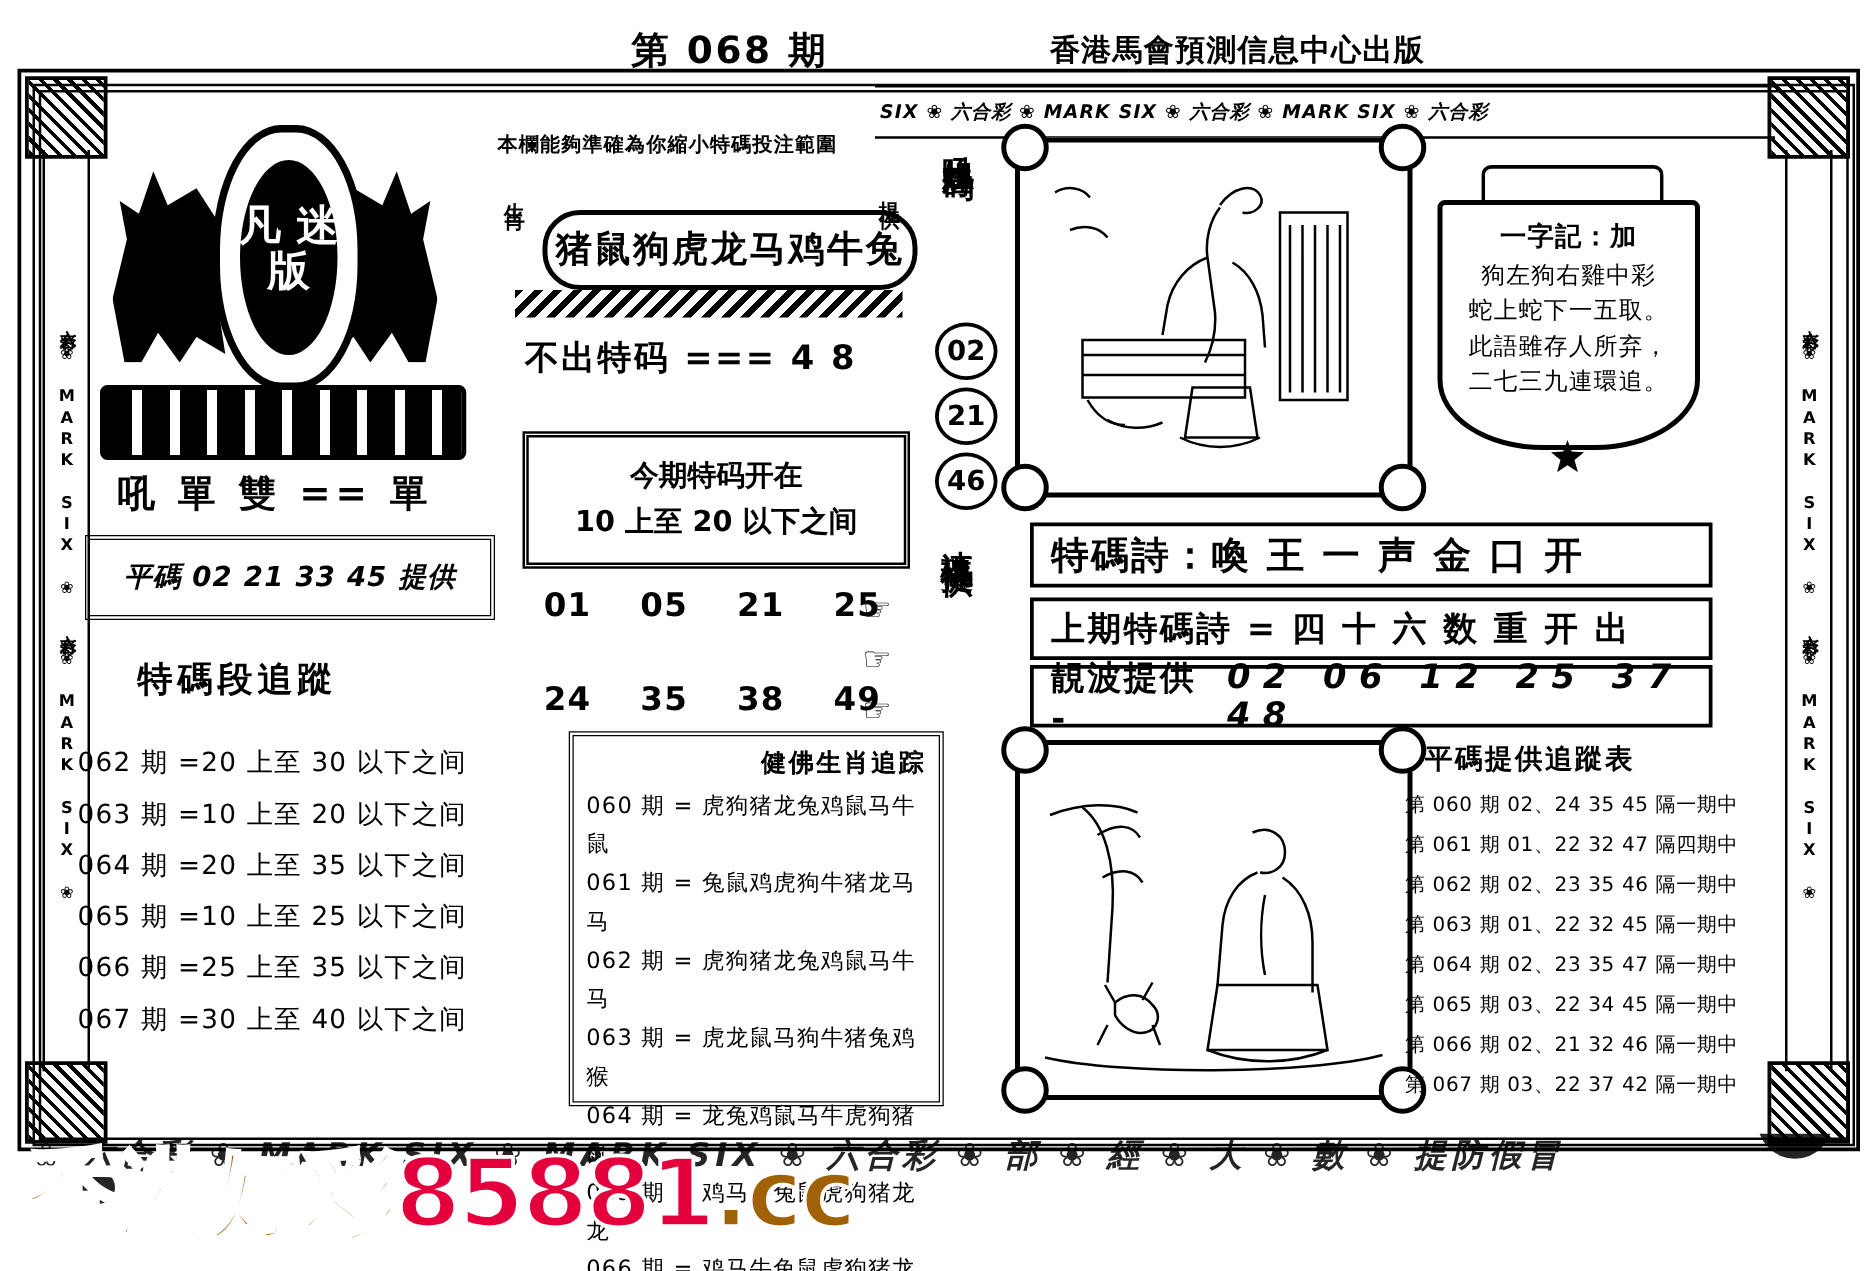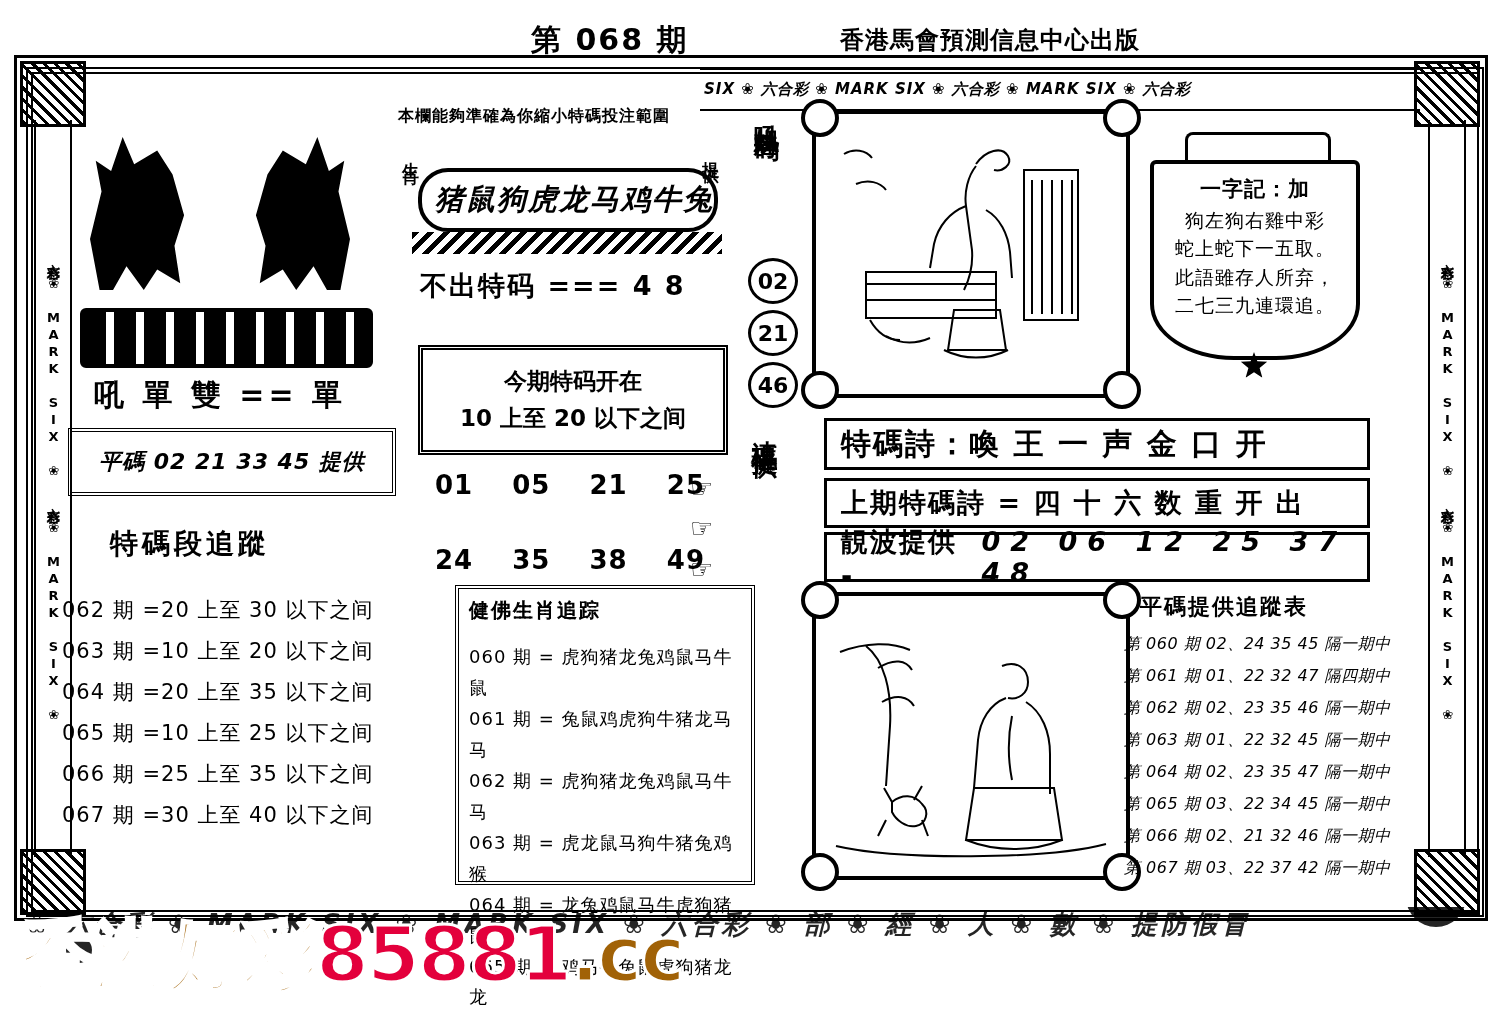--- a/index.html
+++ b/index.html
@@ -38,21 +38,21 @@
     font-size:13px;font-weight:bold;letter-spacing:2px;
     writing-mode:vertical-rl;text-orientation:upright;
     display:flex;align-items:center;justify-content:center;
     overflow:hidden;white-space:nowrap;
   }
   .side-left{left:34px;}
   .side-right{right:34px;}
 
   
   .issue-no{
-    position:absolute;left:531px;top:20px;font-size:30px;font-weight:bold;
+    position:absolute;left:505px;top:20px;font-size:30px;font-weight:bold;
     letter-spacing:2px;
   }
   .publisher{
     position:absolute;left:840px;top:24px;font-size:24px;font-weight:bold;
     letter-spacing:1px;
   }
   .marksix-strip{
     position:absolute;left:700px;top:68px;width:720px;height:43px;
     border-top:2px solid #000;border-bottom:2px solid #000;
     font-size:15px;font-weight:bold;letter-spacing:1px;
@@ -113,24 +113,24 @@
     position:absolute;left:398px;top:106px;width:330px;font-size:16px;
     font-weight:bold;letter-spacing:1px;
   }
   .vtext{
     position:absolute;font-size:17px;font-weight:bold;
     writing-mode:vertical-rl;text-orientation:upright;letter-spacing:6px;
   }
   .v-sheng{left:400px;top:148px;}
   .v-ti{left:700px;top:148px;}
   .zodiac-oval{
-    position:absolute;left:418px;top:168px;width:292px;height:56px;
+    position:absolute;left:434px;top:168px;width:292px;height:56px;
     border:4px solid #000;border-radius:30px;
-    display:flex;align-items:center;justify-content:flex-end;
-    font-size:29px;font-weight:bold;letter-spacing:2px;font-style:italic;
+    display:flex;align-items:center;justify-content:center;
+    font-size:29px;font-weight:bold;letter-spacing:2px;
   }
   .zigzag{
     position:absolute;left:412px;top:232px;width:310px;height:22px;
     background:repeating-linear-gradient(135deg,#000 0 5px,#fff 5px 11px);
   }
   .no-special{
     position:absolute;left:420px;top:268px;font-size:27px;font-weight:bold;
     letter-spacing:2px;
   }
   .range-box{
@@ -147,21 +147,21 @@
   .num-row-2{left:435px;top:545px;}
   .hands{
     position:absolute;left:690px;top:468px;width:40px;
     font-size:26px;line-height:1.55;
   }
   .zodiac-track{
     position:absolute;left:455px;top:585px;width:300px;height:300px;
     border:4px double #000;padding:6px 10px;box-sizing:border-box;
   }
   .zodiac-track h4{
-    margin:2px 0 18px;text-align:left;font-size:20px;letter-spacing:2px;
+    margin:2px 0 6px;text-align:right;font-size:20px;letter-spacing:2px;
     background:repeating-linear-gradient(90deg,#000 0 2px,#fff 2px 5px);
     -webkit-background-clip:text;background-clip:text;color:transparent;
     text-shadow:0 0 0 #000;
   }
   .zodiac-track .row{font-size:18px;line-height:1.72;letter-spacing:1px;}
 
   
   .v-label{
     position:absolute;font-weight:bold;
     writing-mode:vertical-rl;text-orientation:upright;
@@ -220,21 +220,21 @@
   .rbox.r2{top:478px;width:546px;height:50px;}
   .rbox.r3{top:532px;width:546px;height:50px;}
   .rbox .nums{margin-left:18px;letter-spacing:10px;font-style:italic;}
 
   .pm-title{
     position:absolute;left:1140px;top:592px;font-size:22px;font-weight:bold;
     letter-spacing:2px;
   }
   .pm-list{
     position:absolute;left:1124px;top:628px;width:300px;
-    font-size:16px;line-height:2.0;letter-spacing:0.5px;font-style:italic;
+    font-size:16px;line-height:2.0;letter-spacing:0.5px;
   }
 
   
   .bottom-strip{
     position:absolute;left:26px;bottom:40px;width:1444px;height:70px;
     overflow:hidden;opacity:.85;
   }
   .bottom-strip .bs-row{
     font-size:26px;font-weight:bold;letter-spacing:4px;white-space:nowrap;
     font-style:italic;
@@ -270,20 +270,26 @@
   <div class="corner c-tl"></div>
   <div class="corner c-tr"></div>
   <div class="corner c-bl"></div>
   <div class="corner c-br"></div>
   <div class="side-strip side-left">六合彩 ❀ MARK SIX ❀ 六合彩 ❀ MARK SIX ❀</div>
   <div class="side-strip side-right">六合彩 ❀ MARK SIX ❀ 六合彩 ❀ MARK SIX ❀</div>
 
   <div class="emblem">
     <div class="tiger l"></div>
     <div class="tiger r"></div>
+    <div class="oval">
+      <div class="oval-inner"></div>
+      <div class="brand">凡
+迷
+版</div>
+    </div>
     <div class="ribbon"></div>
   </div>
 
   <div class="title-line">吼 單 雙 == 單</div>
 
   <div class="pingma-box">
     <span>平碼 02 21 33 45 提供</span>
   </div>
 
   <div class="track-title">特碼段追蹤</div>

